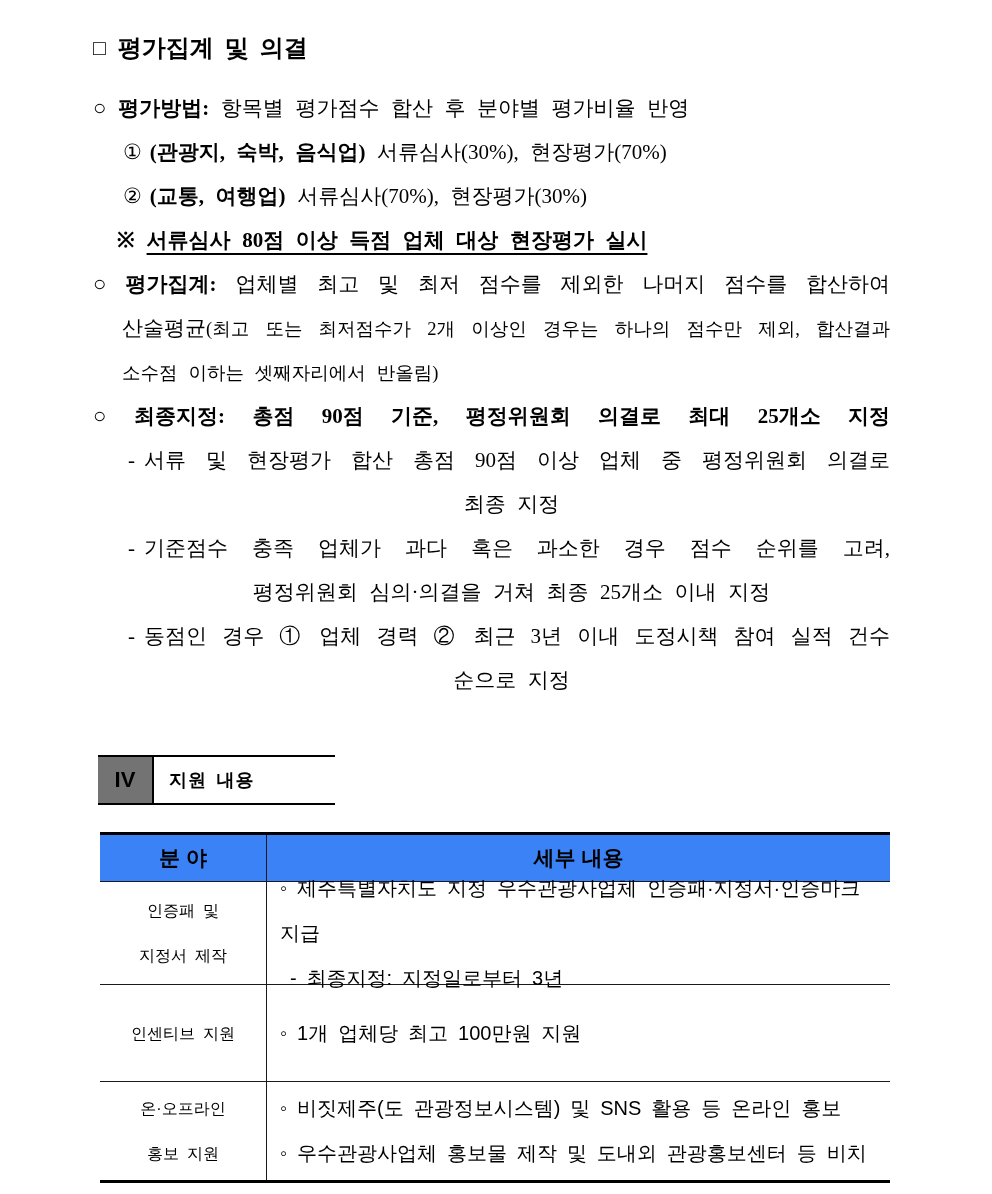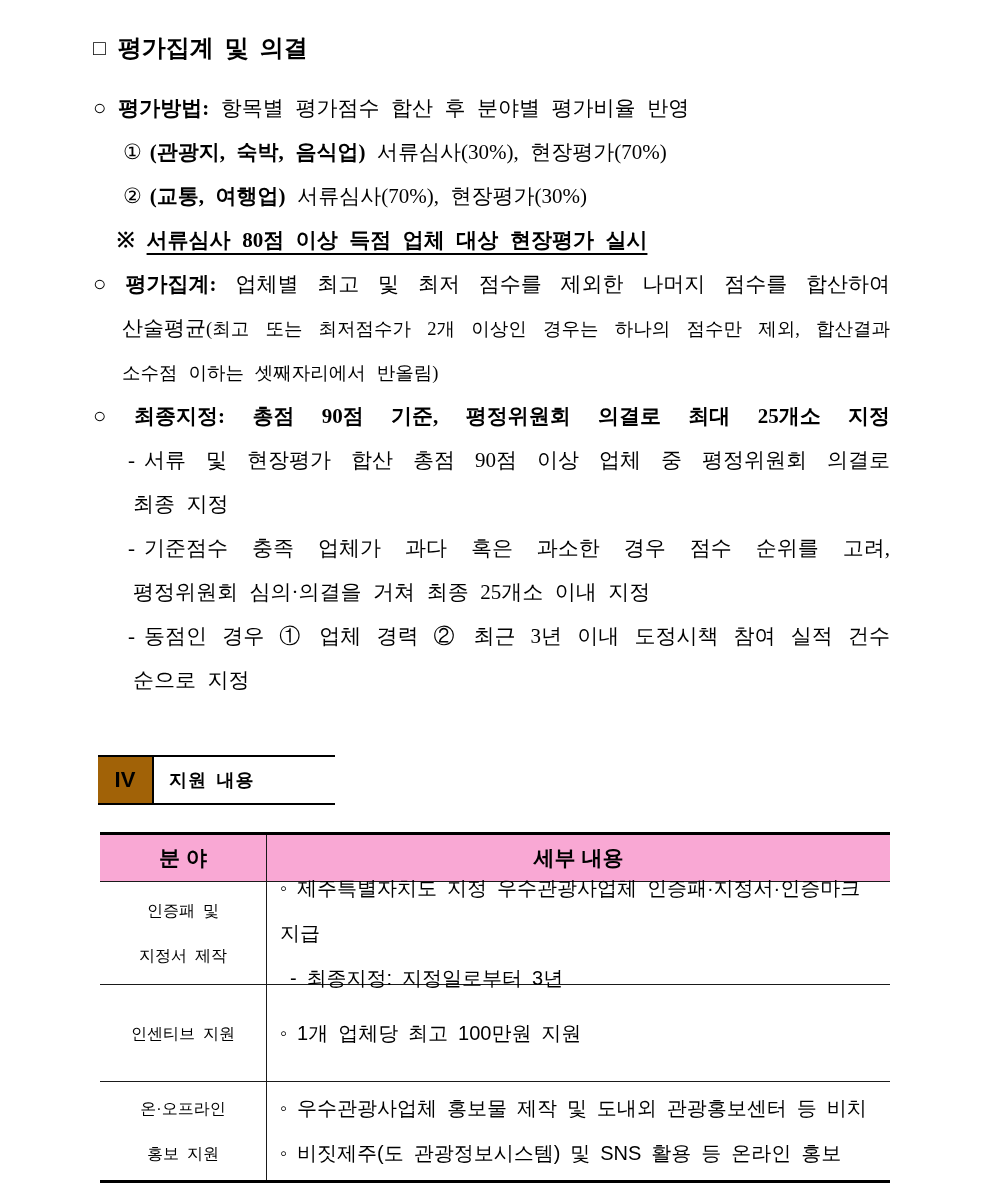--- a/index.html
+++ b/index.html
@@ -42,34 +42,34 @@
   }
   .jfull { text-align: justify; text-align-last: justify; }
   .mk-circ { font-size: 22px; margin-right: 12px; }
   .mk-num  { margin-right: 8px; }
   .mk-note { margin-right: 12px; font-weight: bold; }
   .mk-dash { margin-right: 9px; }
   .ind-num  { padding-left: 30px; }
   .ind-note { padding-left: 24px; }
   .ind-dash { padding-left: 35px; }
   .ind-cont  { padding-left: 29px; }
-  .ind-cont2 { padding-left: 40px; }
+  .ind-cont2 { padding-left: 40px; text-align: center; }
   
   .sec-head {
     margin-left: 5px; margin-top: 53px;
     width: 237px; height: 50px;
     border-top: 2px solid #000;
     border-bottom: 2px solid #000;
     box-sizing: border-box;
     display: flex;
     font-family: "Liberation Sans", "DejaVu Sans", sans-serif;
   }
   .sec-num {
     width: 56px;
-    background: #a16207;
+    background: #737373;
     border-right: 2px solid #000;
     display: flex; align-items: center; justify-content: center;
     font-weight: bold; font-size: 22px;
     box-sizing: border-box;
   }
   .sec-title {
     flex: 1;
     display: flex; align-items: center;
     padding-left: 15px;
     font-weight: bold; font-size: 18px;
@@ -97,21 +97,21 @@
     font-size: 16px;
   }
   .c2 {
     flex: 1;
     display: flex; flex-direction: column;
     justify-content: center;
     padding-left: 13px;
     font-size: 20px;
   }
   .fl, .dl { line-height: 45px; white-space: pre-wrap; word-spacing: 0.22em; }
-  .thead { background: #f9a8d4; height: 46px; font-weight: bold; }
+  .thead { background: #3b82f6; height: 46px; font-weight: bold; }
   .thead .c1 { font-size: 21px; }
   .thead .c2 { align-items: center; padding-left: 0; font-size: 21px; }
   .r1 { height: 102px; }
   .r2 { height: 96px; }
   .r3 { height: 98px; }
 </style>
 </head>
 <body>
 
 <div class="doc">
@@ -203,19 +203,19 @@
       <div class="c2">
         <div class="dl">◦ 1개 업체당 최고 100만원 지원</div>
       </div>
     </div>
     <div class="trow r3">
       <div class="c1">
         <div class="fl">온·오프라인</div>
         <div class="fl">홍보 지원</div>
       </div>
       <div class="c2">
+        <div class="dl">◦ 비짓제주(도 관광정보시스템) 및 SNS 활용 등 온라인 홍보</div>
         <div class="dl">◦ 우수관광사업체 홍보물 제작 및 도내외 관광홍보센터 등 비치</div>
-        <div class="dl">◦ 비짓제주(도 관광정보시스템) 및 SNS 활용 등 온라인 홍보</div>
       </div>
     </div>
   </div>
 
 </div>
 
 </body></html>

